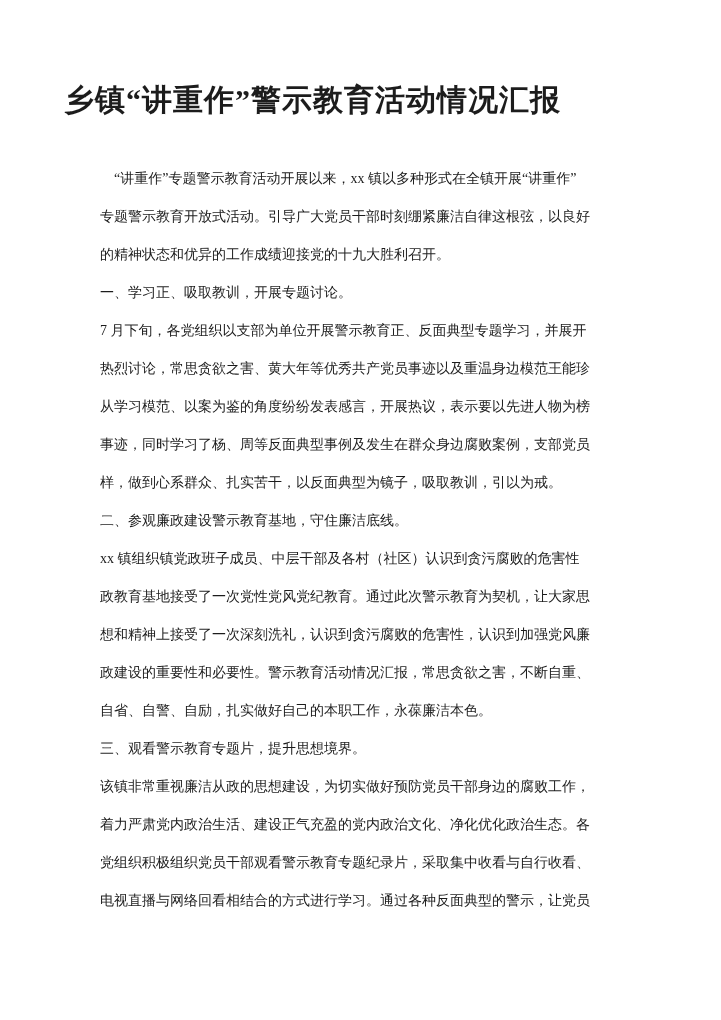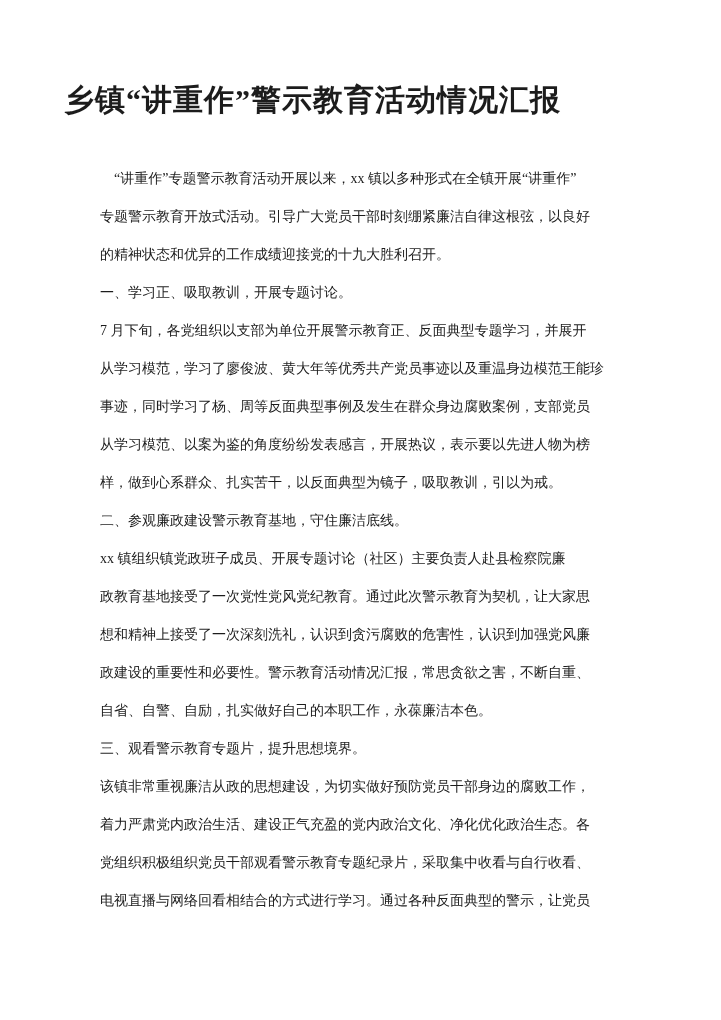--- a/index.html
+++ b/index.html
@@ -55,30 +55,30 @@
       <div class="para">
         <div class="line indent">“讲重作”专题警示教育活动开展以来，xx 镇以多种形式在全镇开展“讲重作”</div>
         <div class="line">专题警示教育开放式活动。引导广大党员干部时刻绷紧廉洁自律这根弦，以良好</div>
         <div class="line">的精神状态和优异的工作成绩迎接党的十九大胜利召开。</div>
       </div>
       <div class="para">
         <div class="line">一、学习正、吸取教训，开展专题讨论。</div>
       </div>
       <div class="para">
         <div class="line">7 月下旬，各党组织以支部为单位开展警示教育正、反面典型专题学习，并展开</div>
-        <div class="line">从学习模范，学习了廖俊波、黄大年等优秀共产党员事迹以及重温身边模范王能珍</div>
+        <div class="line">热烈讨论，常思贪欲之害、黄大年等优秀共产党员事迹以及重温身边模范王能珍</div>
+        <div class="line">从学习模范、以案为鉴的角度纷纷发表感言，开展热议，表示要以先进人物为榜</div>
         <div class="line">事迹，同时学习了杨、周等反面典型事例及发生在群众身边腐败案例，支部党员</div>
-        <div class="line">从学习模范、以案为鉴的角度纷纷发表感言，开展热议，表示要以先进人物为榜</div>
         <div class="line">样，做到心系群众、扎实苦干，以反面典型为镜子，吸取教训，引以为戒。</div>
       </div>
       <div class="para">
         <div class="line">二、参观廉政建设警示教育基地，守住廉洁底线。</div>
       </div>
       <div class="para">
-        <div class="line">xx 镇组织镇党政班子成员、开展专题讨论（社区）主要负责人赴县检察院廉</div>
+        <div class="line">xx 镇组织镇党政班子成员、中层干部及各村（社区）认识到贪污腐败的危害性</div>
         <div class="line">政教育基地接受了一次党性党风党纪教育。通过此次警示教育为契机，让大家思</div>
         <div class="line">想和精神上接受了一次深刻洗礼，认识到贪污腐败的危害性，认识到加强党风廉</div>
         <div class="line">政建设的重要性和必要性。警示教育活动情况汇报，常思贪欲之害，不断自重、</div>
         <div class="line">自省、自警、自励，扎实做好自己的本职工作，永葆廉洁本色。</div>
       </div>
       <div class="para">
         <div class="line">三、观看警示教育专题片，提升思想境界。</div>
       </div>
       <div class="para">
         <div class="line">该镇非常重视廉洁从政的思想建设，为切实做好预防党员干部身边的腐败工作，</div>

